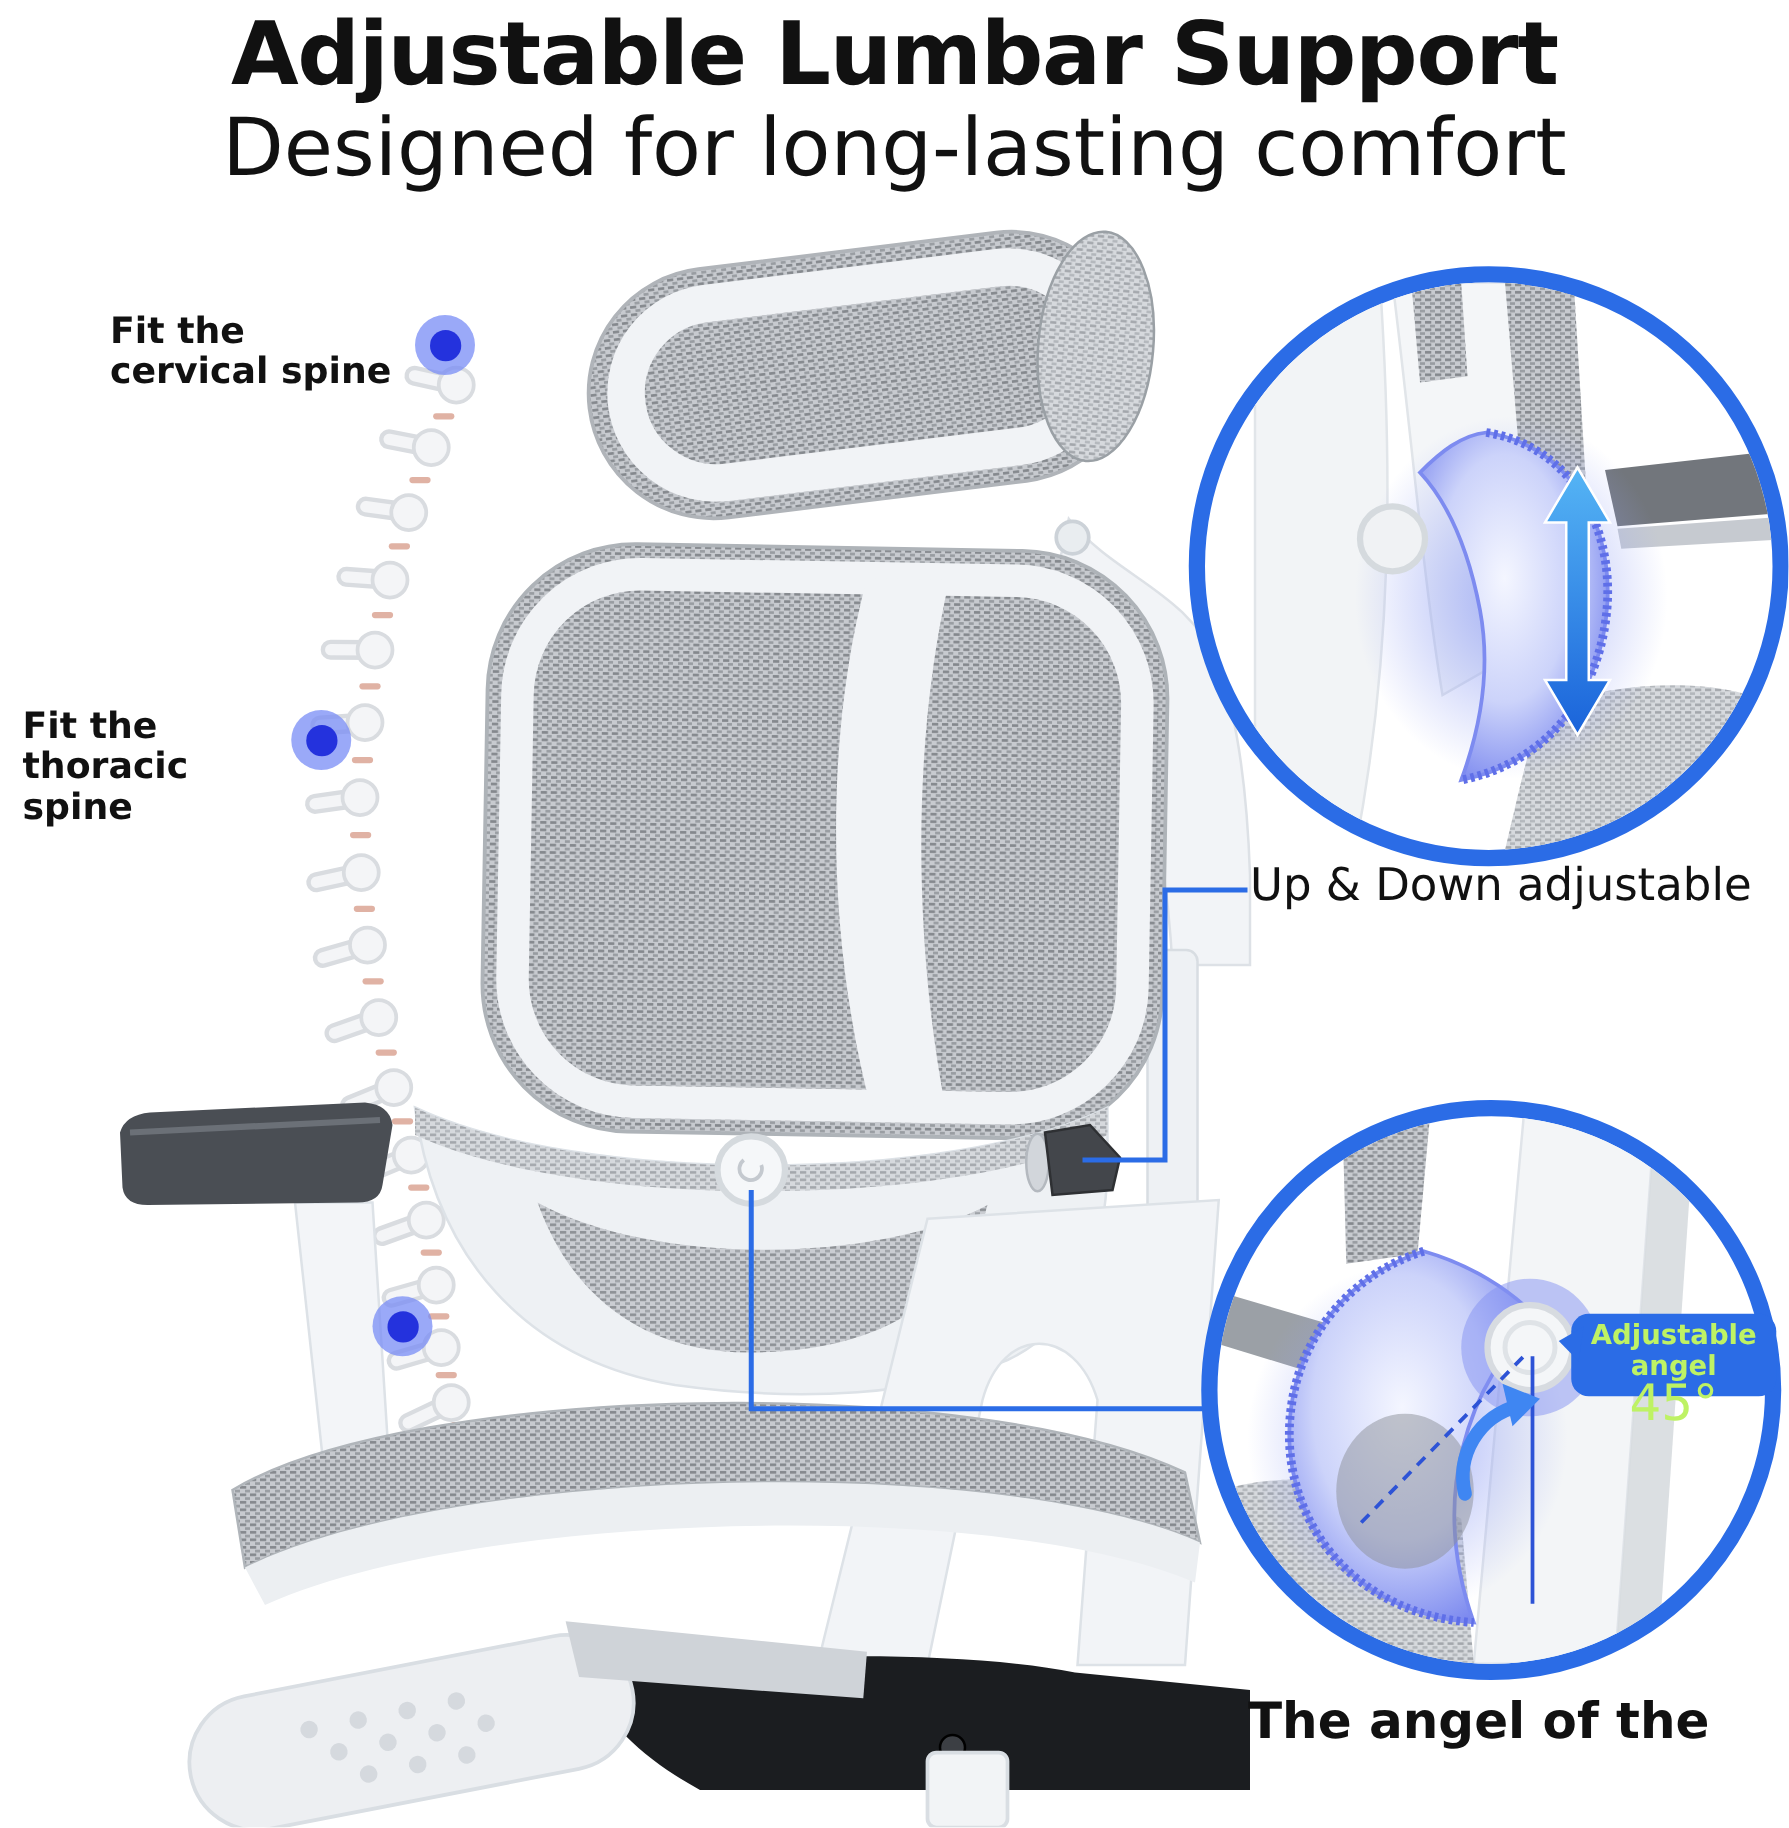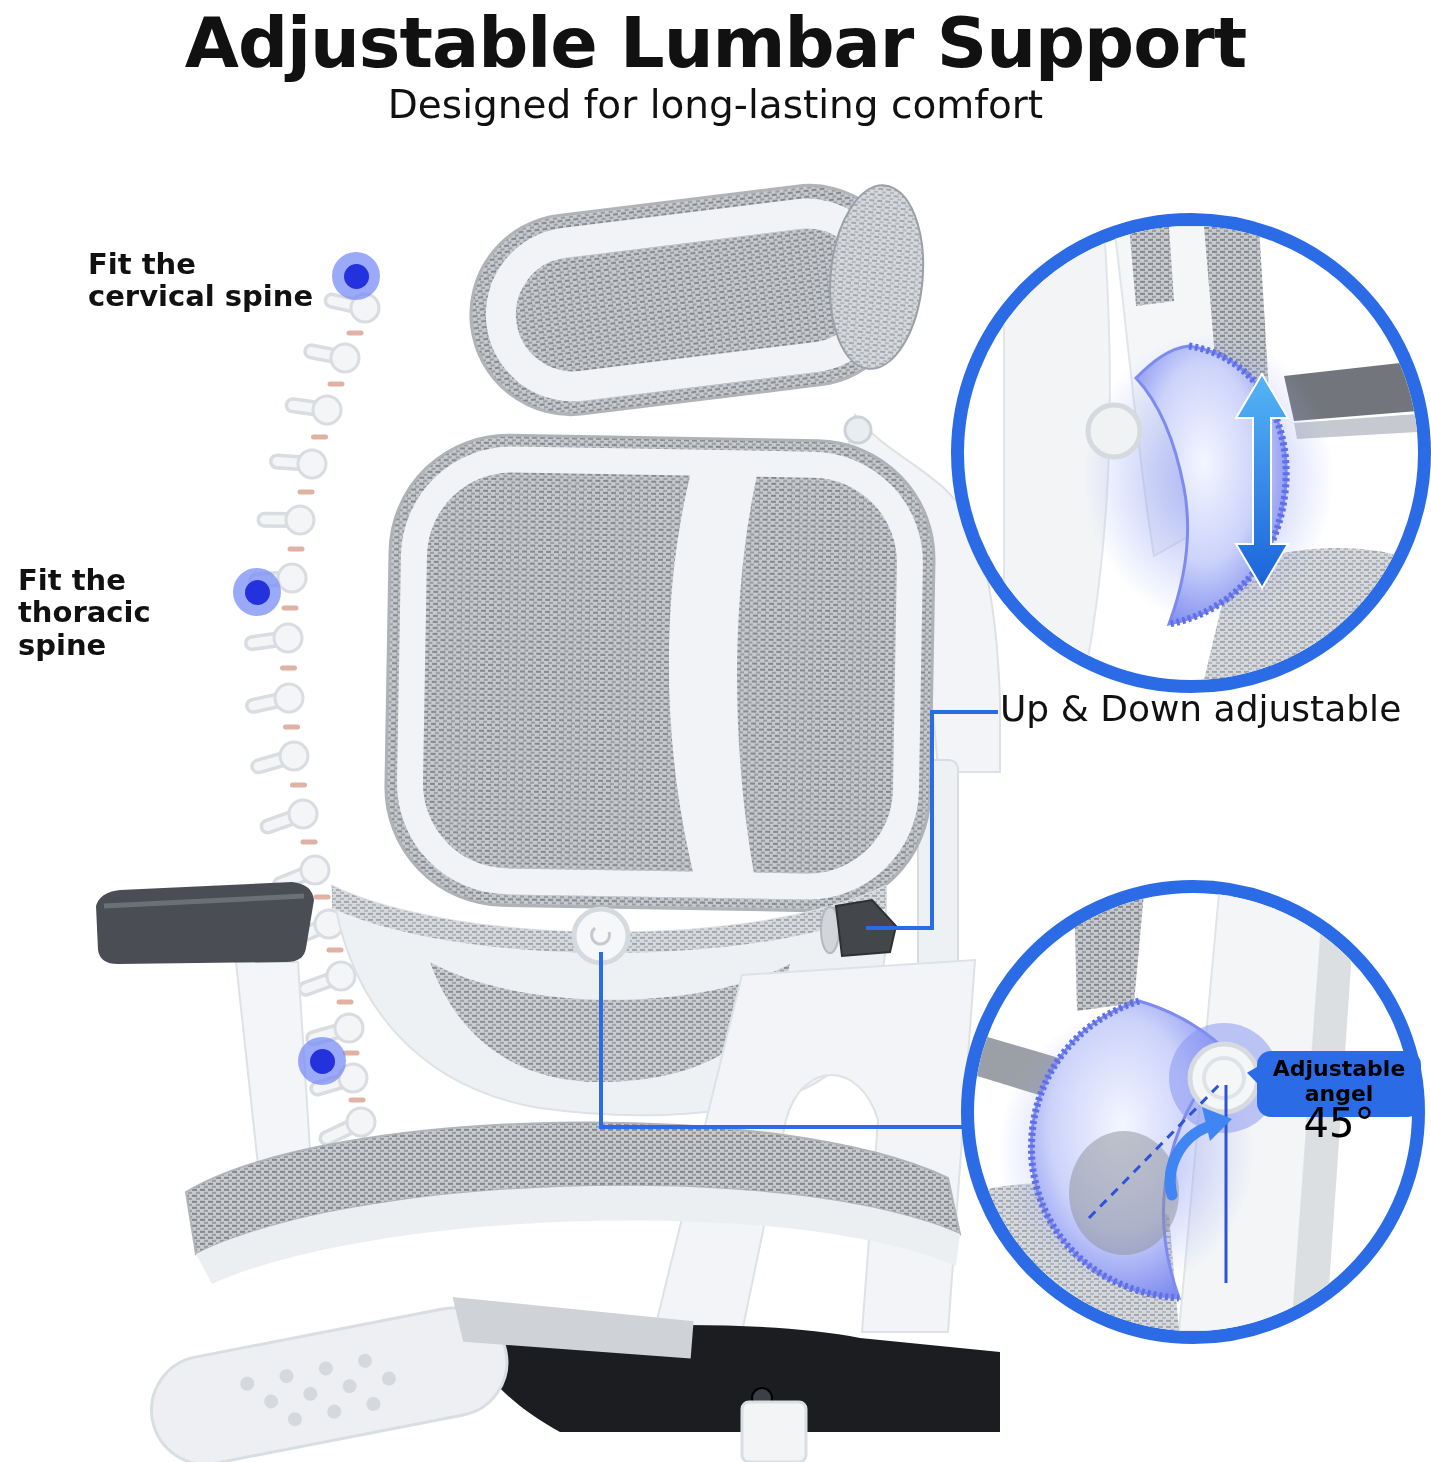--- a/index.html
+++ b/index.html
@@ -7,39 +7,39 @@
     --ink:#111111;
   }
   html,body{margin:0;padding:0;background:#ffffff;}
   #canvas{
     position:relative;width:1431px;height:1462px;background:#ffffff;overflow:hidden;
     font-family:"DejaVu Sans","Liberation Sans",sans-serif;color:var(--ink);
   }
   .abs{position:absolute;}
   
   #title{left:0;top:2px;width:1431px;text-align:center;font-size:70px;font-weight:800;letter-spacing:-1px;}
-  #subtitle{left:0;top:82px;width:1431px;text-align:center;font-size:39px;font-weight:400;letter-spacing:0px;}
+  #subtitle{left:0;top:82px;width:1431px;text-align:center;font-size:64px;font-weight:400;letter-spacing:0px;}
   
   .feat{text-align:left;font-weight:700;font-size:29px;line-height:1.12;}
   #feat-cervical{left:88px;top:248px;width:248px;}
   #feat-thoracic{left:18px;top:564px;width:220px;}
   #feat-lumbar{left:0px;top:1030px;width:206px;font-size:30px;}
   
   .dot{width:48px;height:48px;border-radius:50%;background:rgba(120,140,245,.75);display:flex;align-items:center;justify-content:center;}
   .dot i{display:block;width:25px;height:25px;border-radius:50%;background:#2432dd;}
   
   .inset{border:13px solid var(--accent);border-radius:50%;background:#fff;overflow:hidden;box-sizing:border-box;}
   #inset-top{left:951px;top:213px;width:480px;height:480px;}
   #inset-bottom{left:961px;top:880px;width:464px;height:464px;}
   
   #updown-caption{left:1000px;top:688px;width:431px;font-size:36px;font-weight:400;}
   #angle-caption{left:935px;top:1356px;width:496px;text-align:center;font-size:40px;font-weight:700;line-height:1.05;}
   
   #angle-badge{left:1257px;top:1051px;width:164px;height:66px;background:var(--accent);border-radius:14px;
-    color:#000000;text-align:center;z-index:30;}
+    color:#bef264;text-align:center;z-index:30;}
   #angle-badge::before{content:"";position:absolute;left:-24px;top:8px;width:0;height:0;
     border:14px solid transparent;border-right:18px solid var(--accent);transform:rotate(8deg);}
   #angle-badge .l1{display:block;font-size:22px;font-weight:700;margin-top:5px;}
   #angle-badge .l2{display:block;font-size:40px;font-weight:400;line-height:.85;}
   svg{display:block;}
 </style>
 </head>
 <body>
 
 <div id="canvas">
@@ -279,16 +279,16 @@
   </div>
 
   <div class="abs" id="updown-caption">Up &amp; Down adjustable</div>
 
   <div class="abs" id="angle-badge">
     <span class="l1">Adjustable angel</span>
     <span class="l2">45°</span>
   </div>
 
   <div class="abs" id="angle-caption">
-    <br>
+    <span>The angel of the</span><br>
   </div>
 
 </div>
 
 </body></html>

